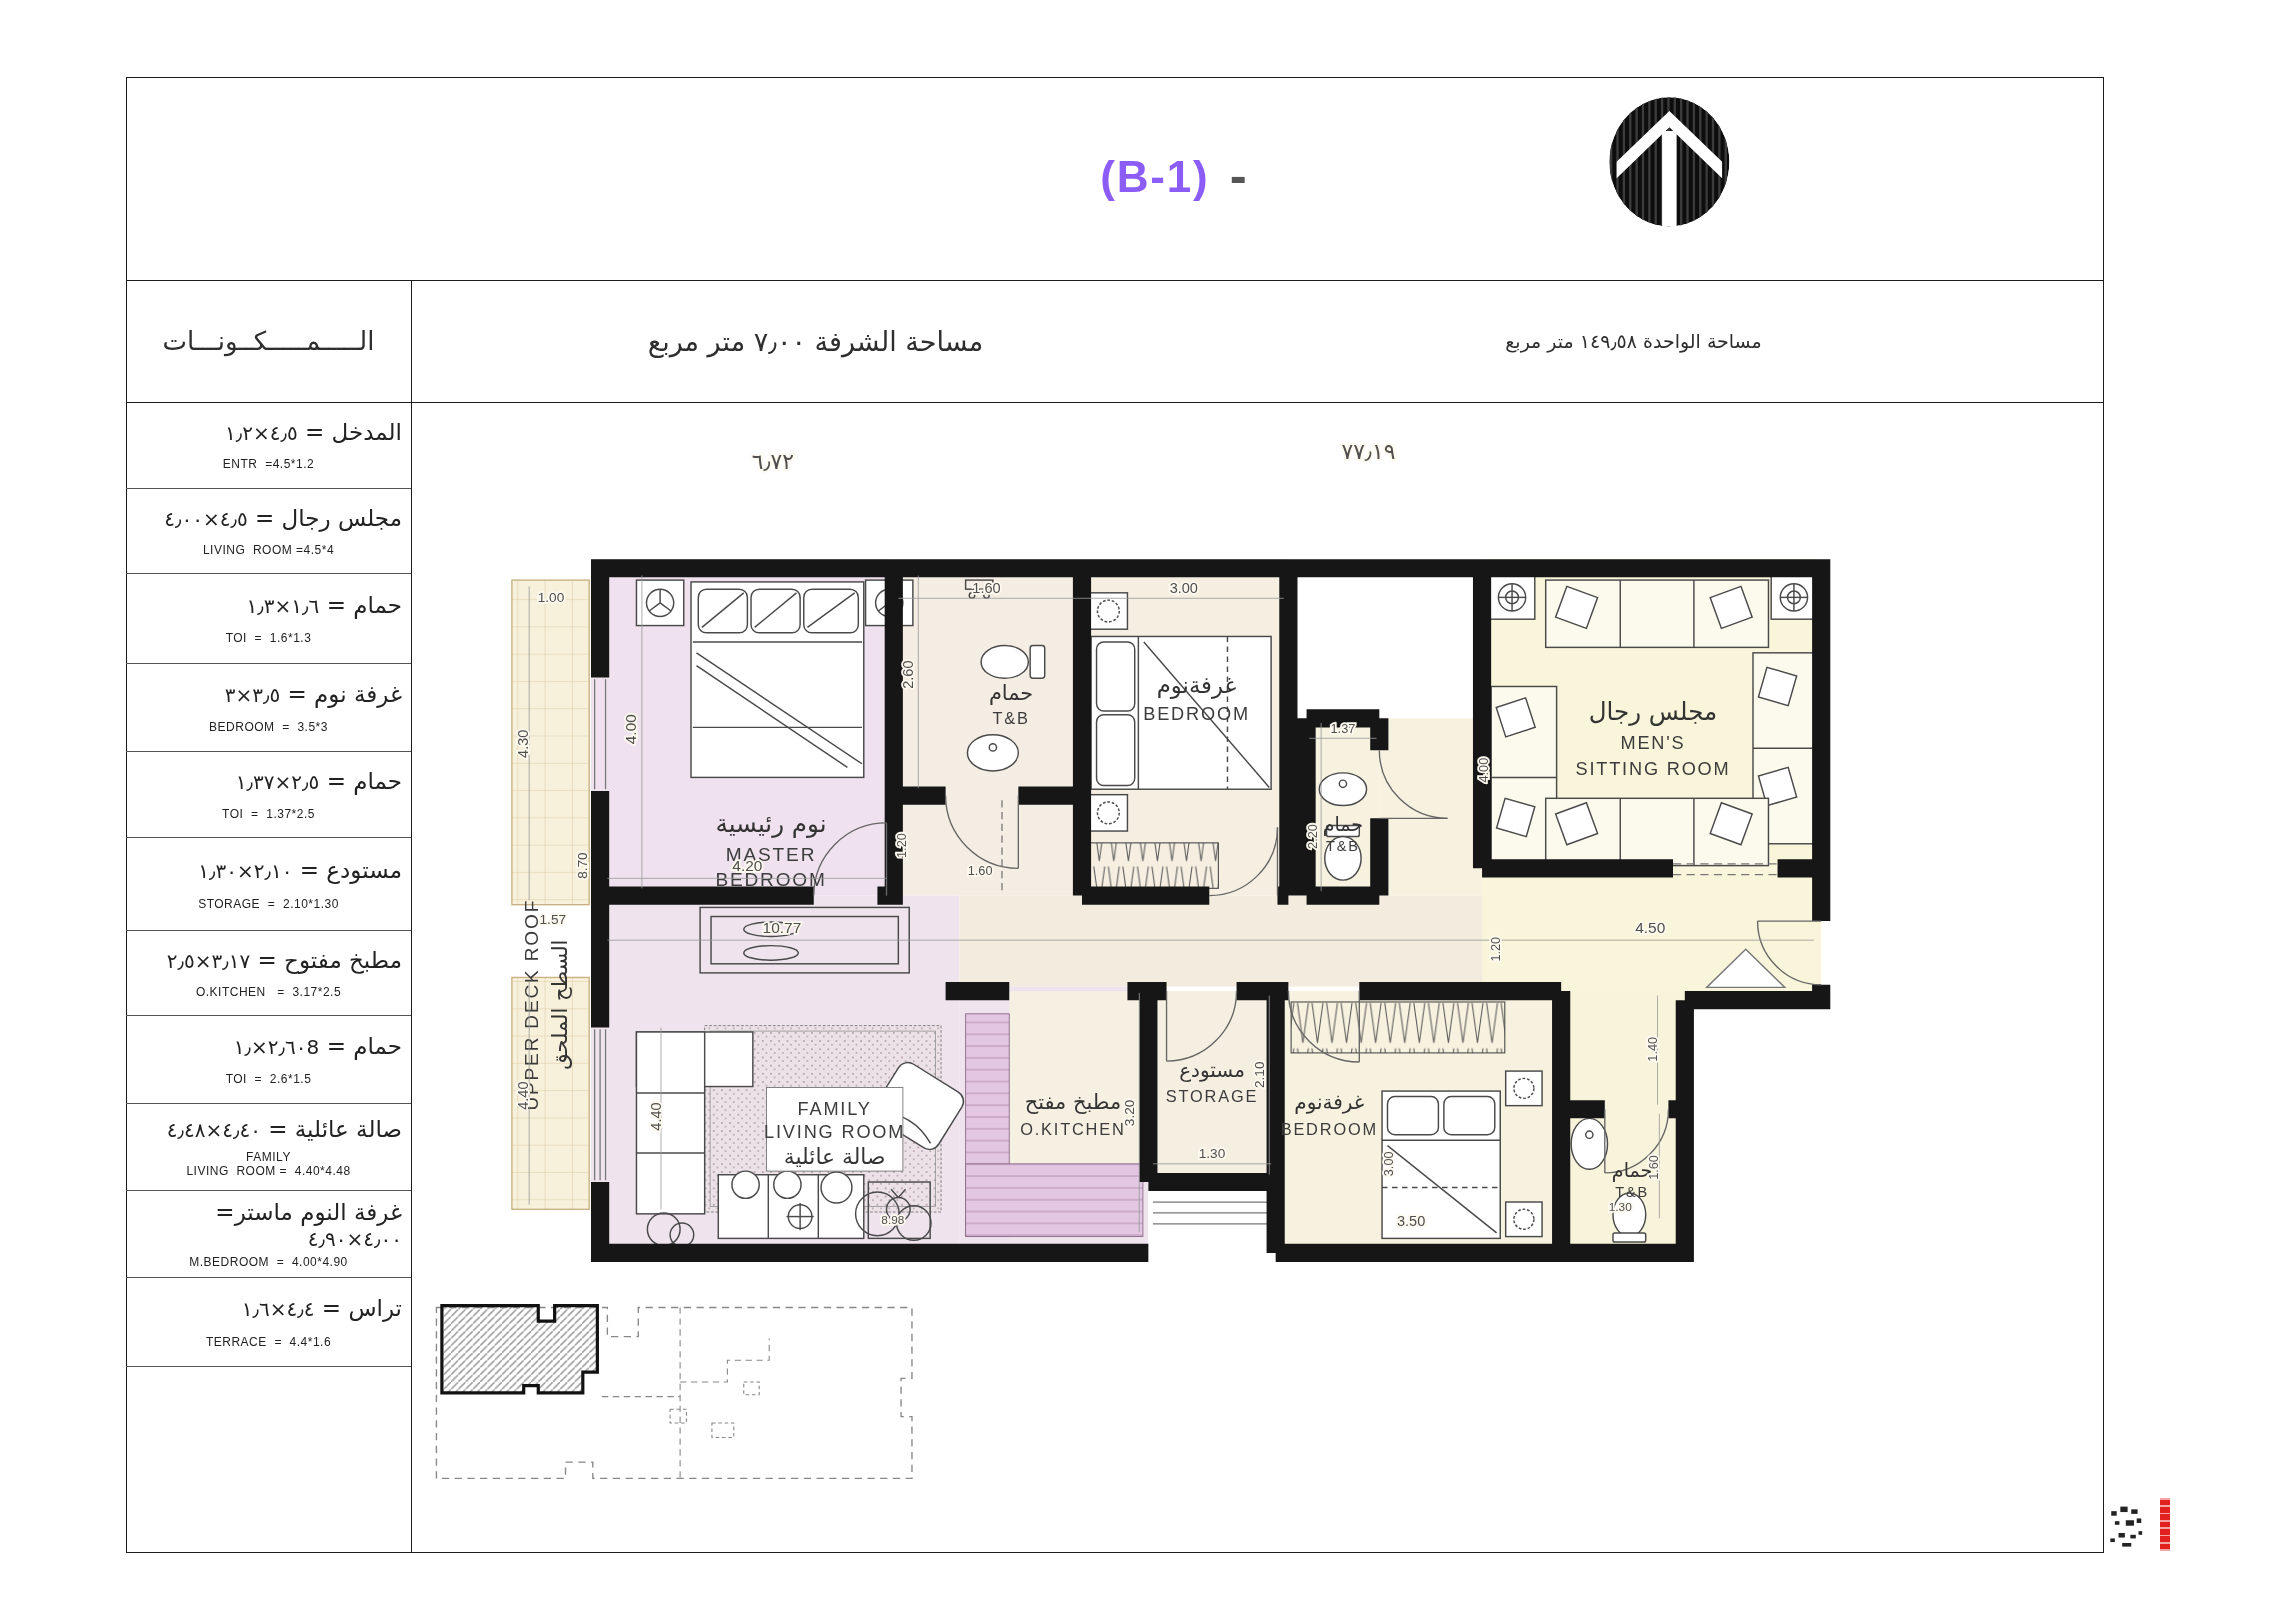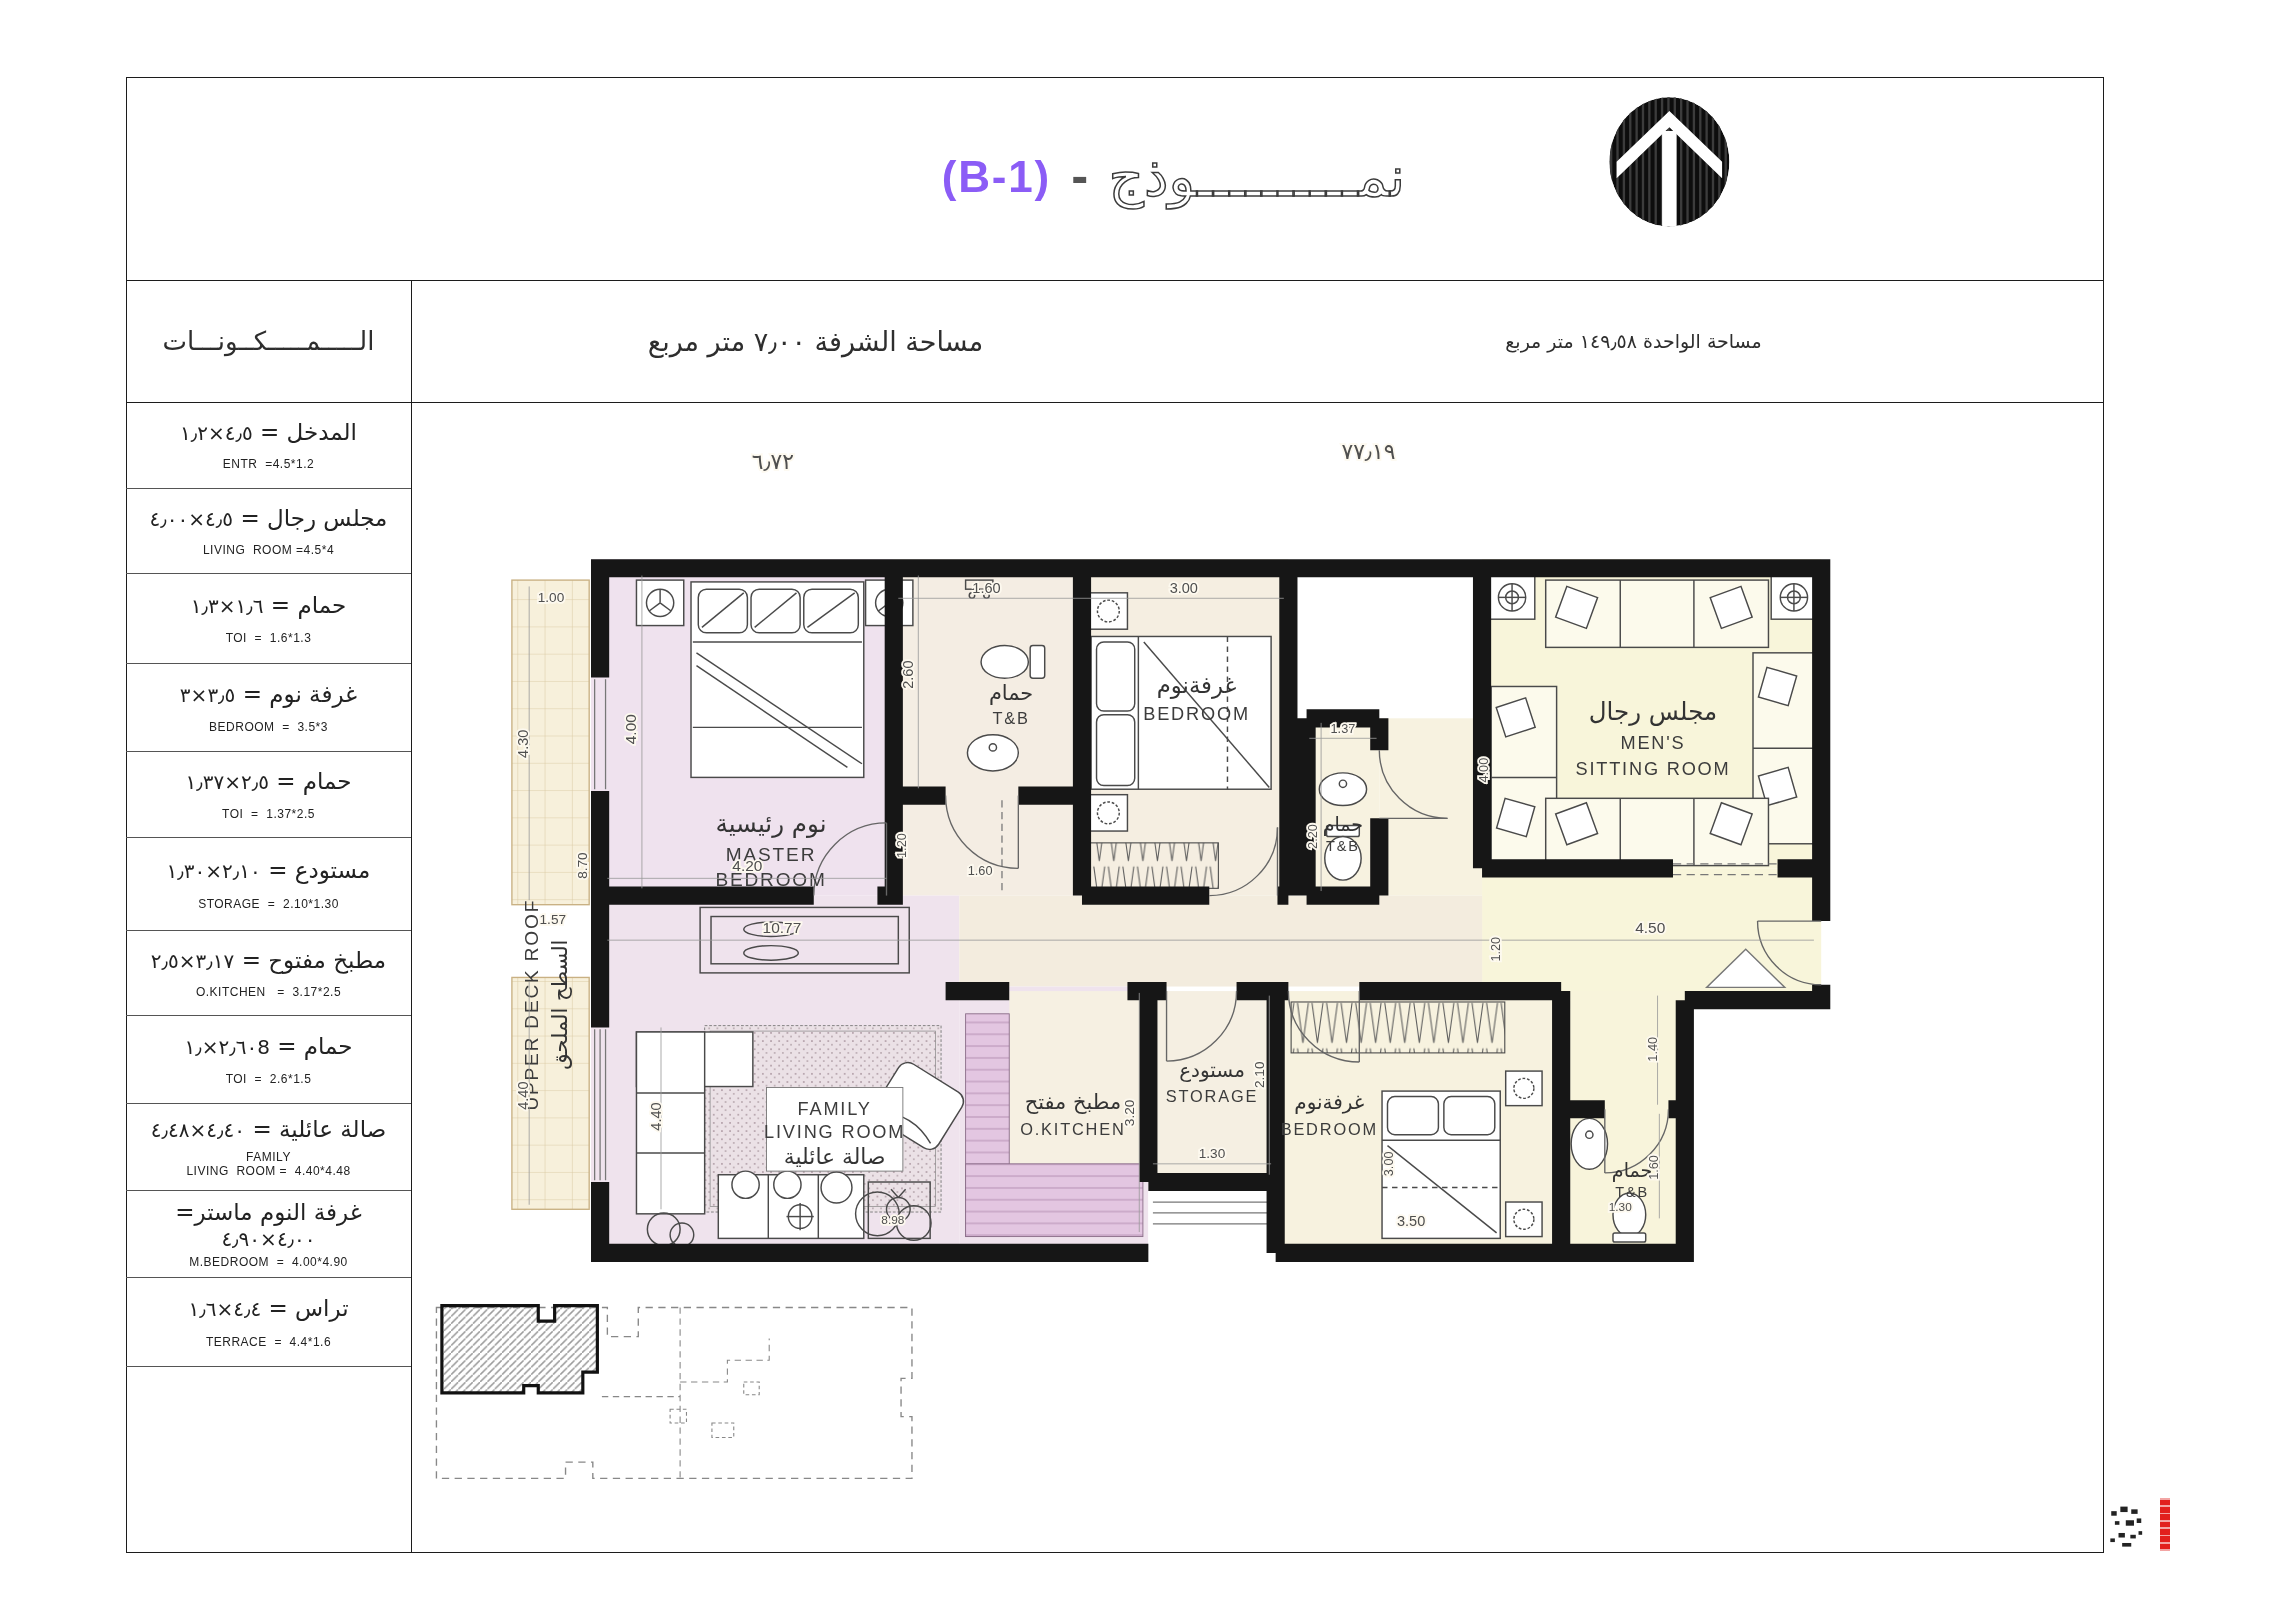--- a/index.html
+++ b/index.html
@@ -20,21 +20,21 @@
   .hdr{display:flex;align-items:center;justify-content:center;text-align:center;}
   .hdr-comp{left:126px;top:280px;width:285px;height:122px;font-size:26px;}
   .hdr-balc{left:411px;top:280px;width:809px;height:122px;font-size:27px;}
   .hdr-unit{left:1229px;top:280px;width:809px;height:122px;font-size:19px;}
   .hdr div{direction:rtl;}
   
   .sidebar{left:126px;top:402px;width:285px;height:1151px;display:flex;flex-direction:column;box-sizing:border-box;}
   .srow{box-sizing:border-box;border-bottom:1.4px solid #555;display:flex;flex-direction:column;
         justify-content:space-evenly;padding:3.6px 9px;}
   .srow.last{border-bottom:none;}
-  .c-ar{direction:rtl;text-align:center;font-size:23px;color:#222;}
+  .c-ar{direction:rtl;text-align:right;font-size:23px;color:#222;}
   .c-ar .dimspan{font-size:20px;}
   .c-en{text-align:center;font-size:12px;color:#222;font-family:"Liberation Sans",sans-serif;
         white-space:pre-wrap;letter-spacing:0.5px;}
   
   .stamp-red{left:2160px;top:1498px;width:10px;height:53px;background:#E2201D;
      background-image:repeating-linear-gradient(to bottom,rgba(255,255,255,.6) 0 1.8px,rgba(255,255,255,0) 1.8px 7.3px);}
   svg text{font-family:"Liberation Sans",sans-serif;}
   svg text.ar{font-family:"DejaVu Sans",sans-serif;}
   .dimt{fill:#4f4f4f;paint-order:stroke;stroke:#fdf9ef;stroke-width:4px;}
   .rl{fill:#3c3c3c;letter-spacing:2px;}
@@ -418,21 +418,20 @@
       <rect x="2334" y="1697" width="10" height="4"></rect>
     </g>
   </svg>
 
   <div class="abs frame"></div>
   <div class="abs hline" style="left:126px;top:280px;width:1978px;"></div>
   <div class="abs hline" style="left:126px;top:402px;width:1978px;"></div>
   <div class="abs vline" style="left:411px;top:280px;height:1273px;"></div>
 
   <div class="abs title-row">
-    <span class="title-ar">نمــــــــــوذج</span>
     <span class="title-dash">-</span>
     <span class="title-code">(B-1)</span>
   </div>
 
   <div class="abs hdr hdr-comp">
     <div>الـــــمـــــكــونـــات</div>
   </div>
   <div class="abs hdr hdr-balc">
     <div>مساحة الشرفة  ٧٫٠٠  متر مربع</div>
   </div>

